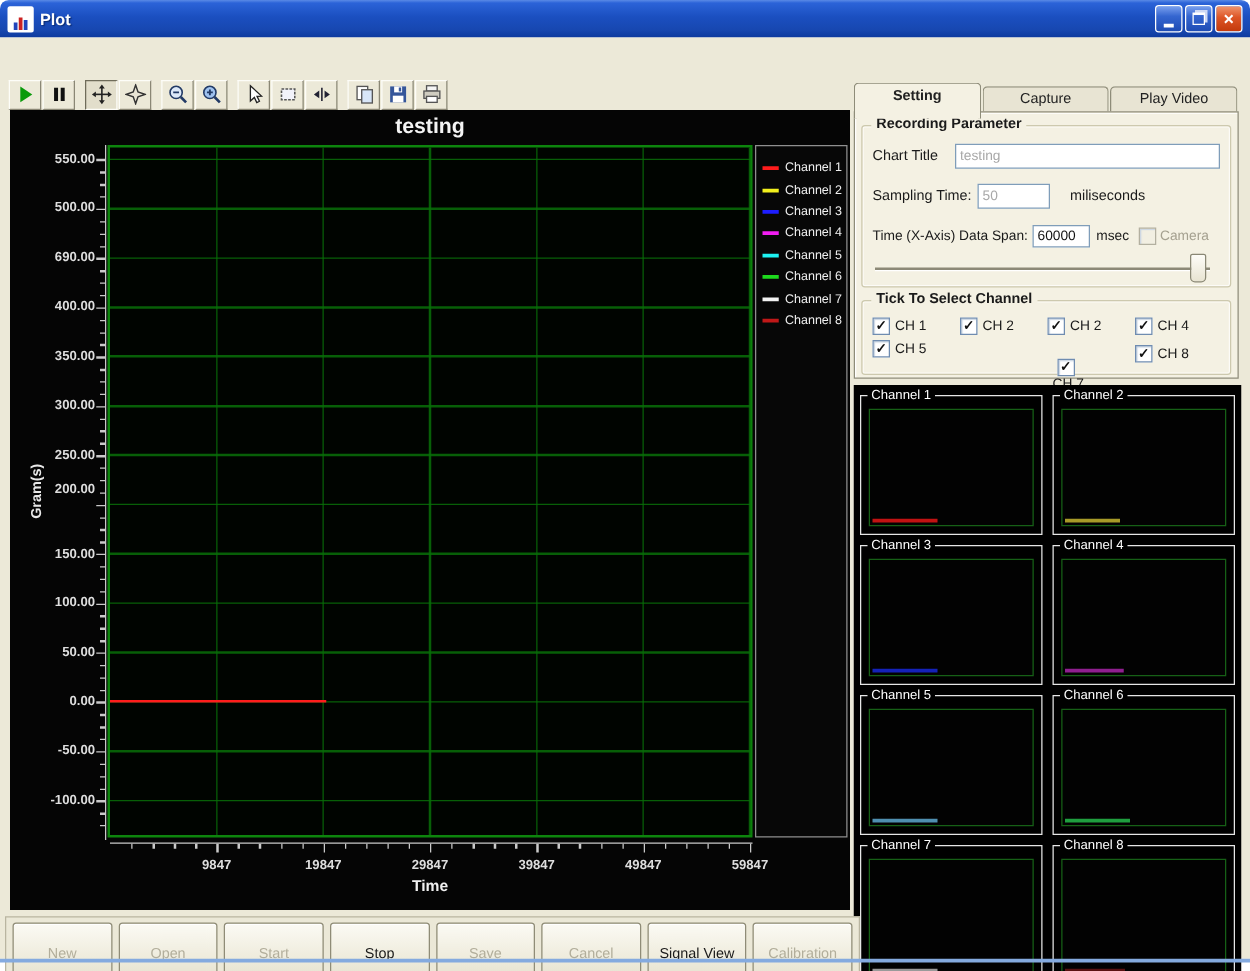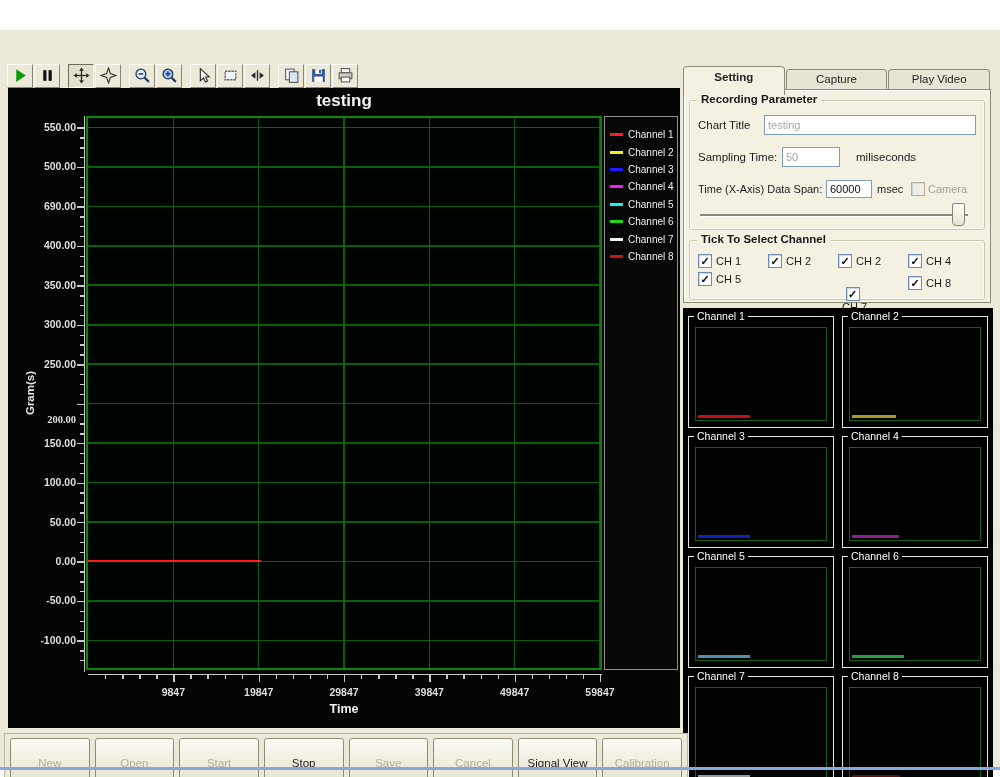--- a/index.html
+++ b/index.html
@@ -113,20 +113,39 @@
     background:linear-gradient(180deg,#fbfaf4 0%,#efecdd 55%,#e3dfcc 100%);
     border:1px solid #8f8c77;border-radius:3px;box-shadow:inset 0 1px 0 #fff;}
   .act.disabled{color:#b2ae9b;}
   .bottomline{position:absolute;left:0;top:767px;width:1000px;height:3px;background:#84aadf;}
 </style>
 </head>
 <body>
 
 <div id="window">
 
+  <div class="titlebar">
+    <span class="app-icon">
+        <i style="height:6px"></i>
+        <i class="r" style="height:10px"></i>
+        <i style="height:8px"></i>
+      </span>
+    <span class="title-text">Plot</span>
+    <span class="win-btns">
+      <button class="wbtn">
+          <span class="glyph-min"></span>
+        </button>
+      <button class="wbtn">
+          <span class="glyph-restore"></span>
+        </button>
+      <button class="wbtn close">
+          <span>✕</span>
+        </button>
+    </span>
+  </div>
 
   <div id="winbody">
 
     <div class="toolbar">
         <button class="tb-btn">
           <span class="tb-ic">
             <svg viewBox="0 0 16 16">
               <polygon points="4,2 13,8 4,14" fill="#0a9a0a"></polygon>
             </svg>
           </span>
@@ -304,21 +323,21 @@
         <div class="ylabel" style="top: 111.879px;">690.00</div>
         <div class="ytick major" style="top: 157.834px;"></div>
         <div class="ylabel" style="top: 151.334px;">400.00</div>
         <div class="ytick major" style="top: 197.288px;"></div>
         <div class="ylabel" style="top: 190.788px;">350.00</div>
         <div class="ytick major" style="top: 236.743px;"></div>
         <div class="ylabel" style="top: 230.243px;">300.00</div>
         <div class="ytick major" style="top: 276.198px;"></div>
         <div class="ylabel" style="top: 269.698px;">250.00</div>
         <div class="ytick major" style="top: 315.653px;"></div>
-        <div class="ylabel" style="top: 326px; font-family: Liberation Serif, serif;">200.00</div>
+        <div class="ylabel" style="top: 297px;">200.00</div>
         <div class="ytick major" style="top: 355.108px;"></div>
         <div class="ylabel" style="top: 348.608px;">150.00</div>
         <div class="ytick major" style="top: 394.562px;"></div>
         <div class="ylabel" style="top: 388.062px;">100.00</div>
         <div class="ytick major" style="top: 434.017px;"></div>
         <div class="ylabel" style="top: 427.517px;">50.00</div>
         <div class="ytick major" style="top: 473.472px;"></div>
         <div class="ylabel" style="top: 466.972px;">0.00</div>
         <div class="ytick major" style="top: 512.927px;"></div>
         <div class="ylabel" style="top: 506.427px;">-50.00</div>

